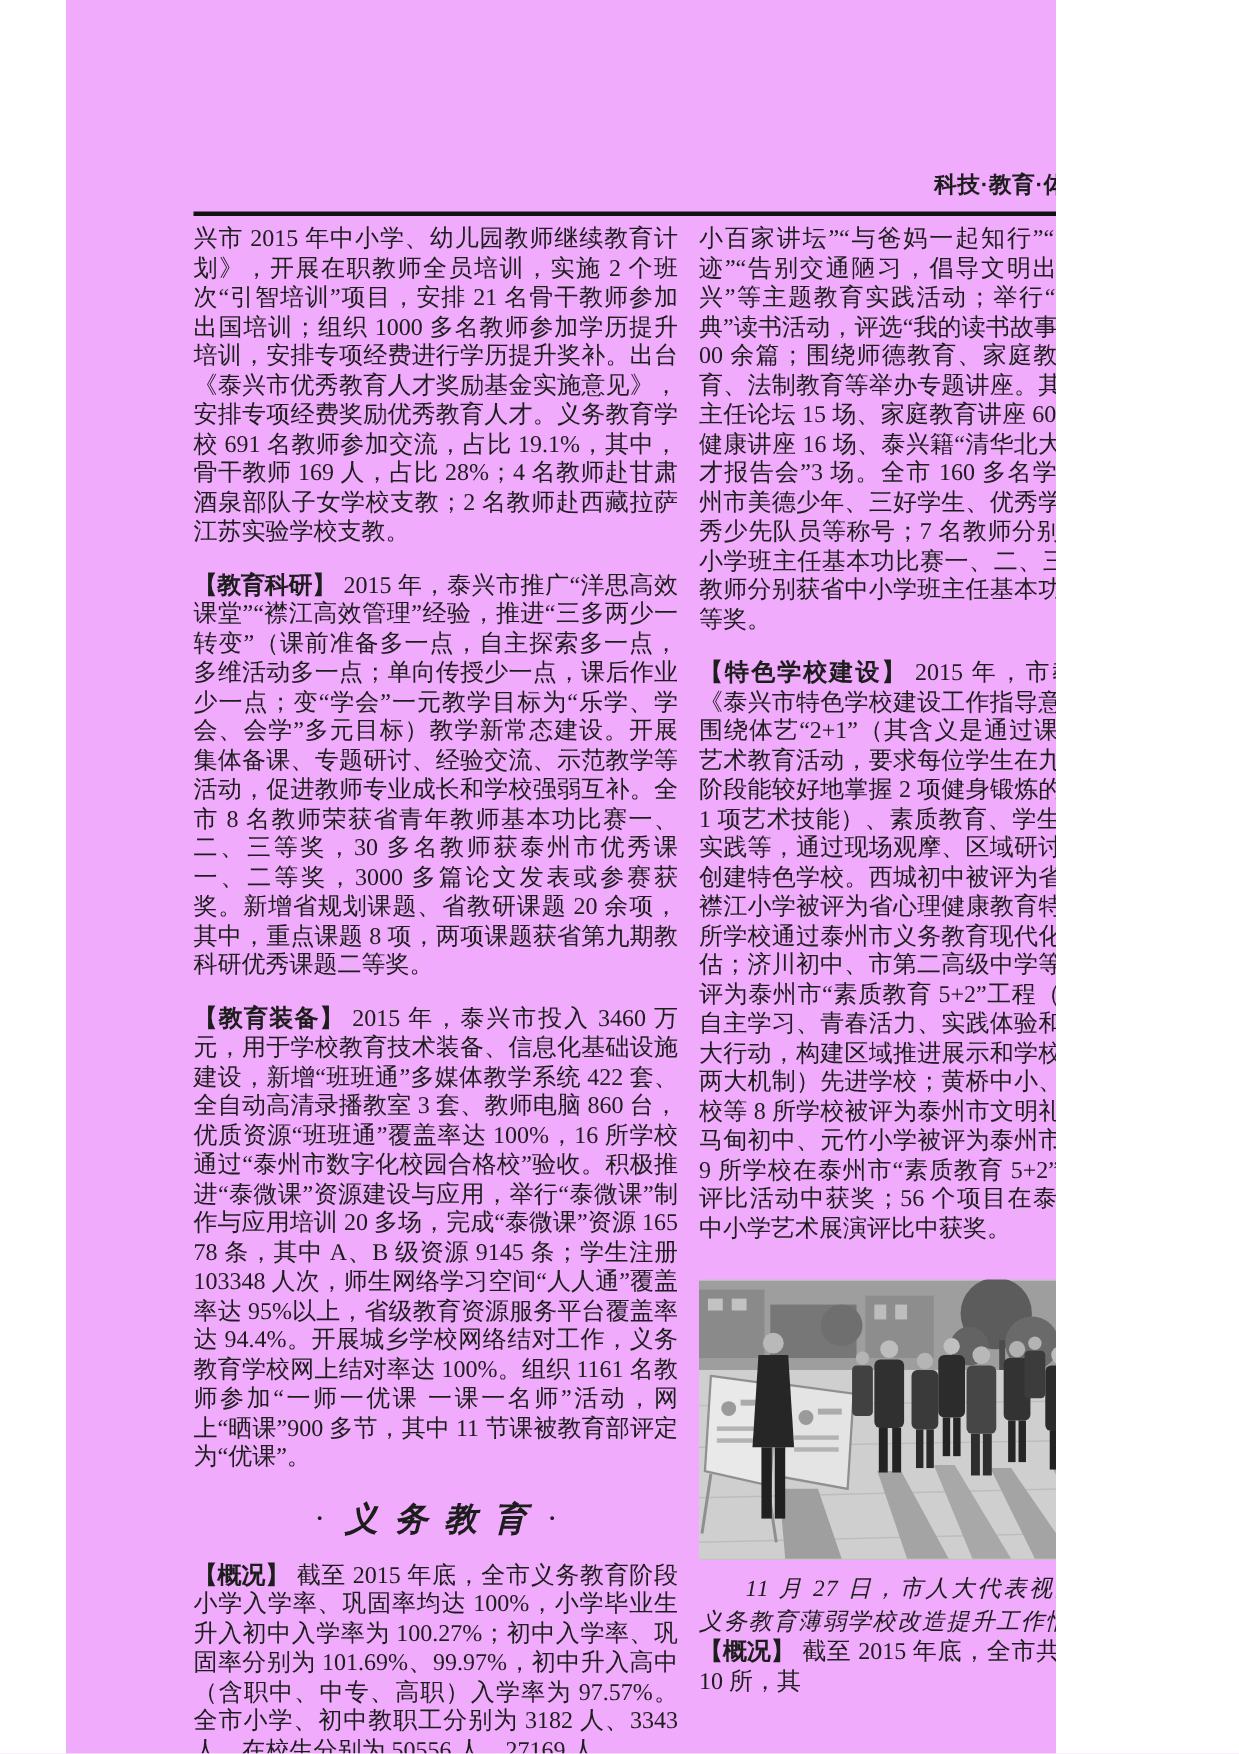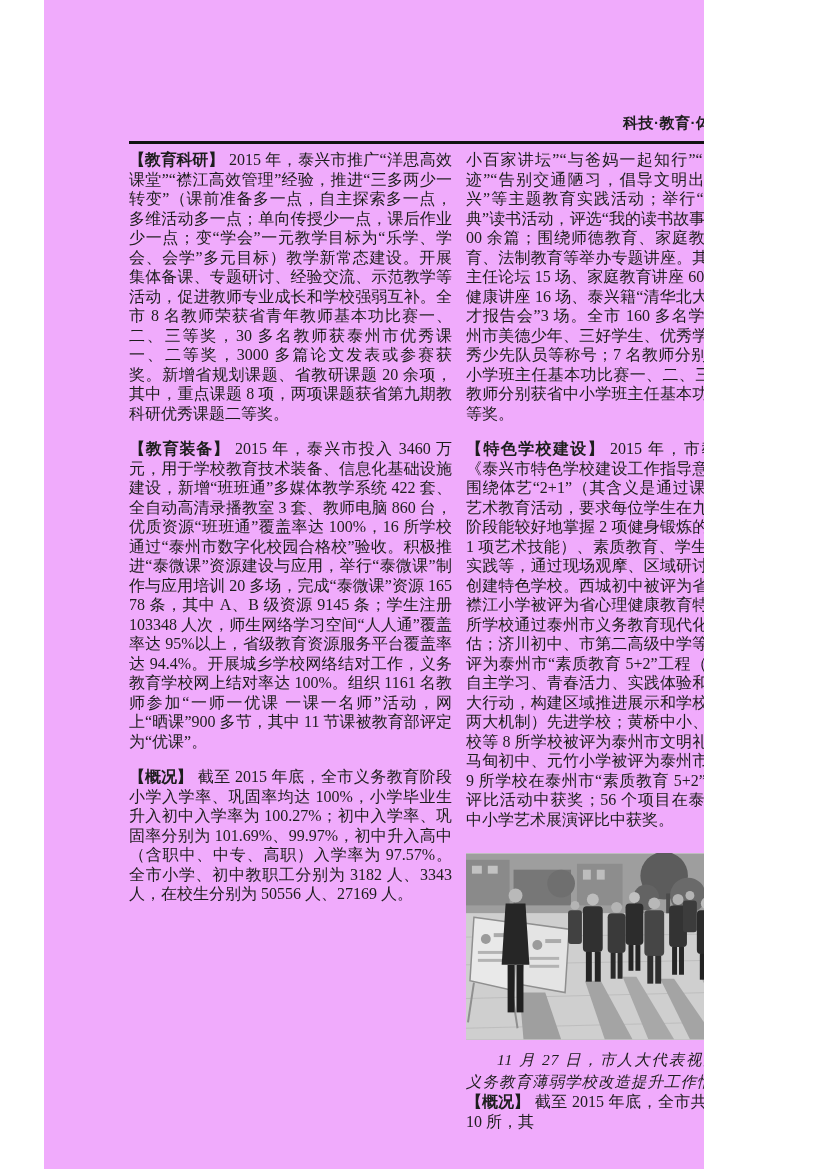--- a/index.html
+++ b/index.html
@@ -53,25 +53,27 @@
 <div class="page">
 
   <div class="running-head">
     <span class="rh-title">科技·教育·体育</span><span class="rh-dot">·</span><span class="rh-page">153</span><span class="rh-dot">·</span>
   </div>
   <div class="header-rule"></div>
 
   <main class="columns">
 
     <section class="col">
+      <p class="para"><span>兴市 2015 年中小学、幼儿园教师继续教育计划》，开展在职教师全员培训，实施 2 个班次“引智培训”项目，安排 21 名骨干教师参加出国培训；组织 1000 多名教师参加学历提升培训，安排专项经费进行学历提升奖补。出台《泰兴市优秀教育人才奖励基金实施意见》，安排专项经费奖励优秀教育人才。义务教育学校 691 名教师参加交流，占比 19.1%，其中，骨干教师 169 人，占比 28%；4 名教师赴甘肃酒泉部队子女学校支教；2 名教师赴西藏拉萨江苏实验学校支教。</span></p>
 
       <p class="para"><b class="plabel">【教育科研】</b><span>2015 年，泰兴市推广“洋思高效课堂”“襟江高效管理”经验，推进“三多两少一转变”（课前准备多一点，自主探索多一点，多维活动多一点；单向传授少一点，课后作业少一点；变“学会”一元教学目标为“乐学、学会、会学”多元目标）教学新常态建设。开展集体备课、专题研讨、经验交流、示范教学等活动，促进教师专业成长和学校强弱互补。全市 8 名教师荣获省青年教师基本功比赛一、二、三等奖，30 多名教师获泰州市优秀课一、二等奖，3000 多篇论文发表或参赛获奖。新增省规划课题、省教研课题 20 余项，其中，重点课题 8 项，两项课题获省第九期教科研优秀课题二等奖。</span></p>
 
       <p class="para"><b class="plabel">【教育装备】</b><span>2015 年，泰兴市投入 3460 万元，用于学校教育技术装备、信息化基础设施建设，新增“班班通”多媒体教学系统 422 套、全自动高清录播教室 3 套、教师电脑 860 台，优质资源“班班通”覆盖率达 100%，16 所学校通过“泰州市数字化校园合格校”验收。积极推进“泰微课”资源建设与应用，举行“泰微课”制作与应用培训 20 多场，完成“泰微课”资源 16578 条，其中 A、B 级资源 9145 条；学生注册 103348 人次，师生网络学习空间“人人通”覆盖率达 95%以上，省级教育资源服务平台覆盖率达 94.4%。开展城乡学校网络结对工作，义务教育学校网上结对率达 100%。组织 1161 名教师参加“一师一优课 一课一名师”活动，网上“晒课”900 多节，其中 11 节课被教育部评定为“优课”。</span></p>
 
+      <h2 class="sec-title"><span class="st-dot">·</span><span class="st-text">义务教育</span><span class="st-dot">·</span></h2>
 
       <p class="para"><b class="plabel">【概况】</b><span>截至 2015 年底，全市义务教育阶段小学入学率、巩固率均达 100%，小学毕业生升入初中入学率为 100.27%；初中入学率、巩固率分别为 101.69%、99.97%，初中升入高中（含职中、中专、高职）入学率为 97.57%。全市小学、初中教职工分别为 3182 人、3343 人，在校生分别为 50556 人、27169 人。</span></p>
 
     </section>
 
     <section class="col">
       <p class="para"><span>小百家讲坛”“与爸妈一起知行”“寻访红色足迹”“告别交通陋习，倡导文明出行”“法润泰兴”等主题教育实践活动；举行“师生同品经典”读书活动，评选“我的读书故事”优秀作品 300 余篇；围绕师德教育、家庭教育、科普教育、法制教育等举办专题讲座。其中，举办班主任论坛 15 场、家庭教育讲座 60 多场、心理健康讲座 16 场、泰兴籍“清华北大优秀学子成才报告会”3 场。全市 160 多名学生获省、泰州市美德少年、三好学生、优秀学生干部、优秀少先队员等称号；7 名教师分别获泰州市中小学班主任基本功比赛一、二、三等奖，3 名教师分别获省中小学班主任基本功比赛二、三等奖。</span></p>
 
       <p class="para"><b class="plabel">【特色学校建设】</b><span>2015 年，市教育局按照《泰兴市特色学校建设工作指导意见》要求，围绕体艺“2+1”（其含义是通过课内外体育和艺术教育活动，要求每位学生在九年义务教育阶段能较好地掌握 2 项健身锻炼的体育技能和 1 项艺术技能）、素质教育、学生社团、综合实践等，通过现场观摩、区域研讨、个别指导创建特色学校。西城初中被评为省绿色学校；襟江小学被评为省心理健康教育特色学校；23 所学校通过泰州市义务教育现代化学校创建评估；济川初中、市第二高级中学等 9 所学校被评为泰州市“素质教育 5+2”工程（主题德育、自主学习、青春活力、实践体验和未来素养五大行动，构建区域推进展示和学校微创新激励两大机制）先进学校；黄桥中小、滨江实验学校等 8 所学校被评为泰州市文明礼仪示范校；马甸初中、元竹小学被评为泰州市绿色学校；9 所学校在泰州市“素质教育 5+2”理论及成果评比活动中获奖；56 个项目在泰州市第五届中小学艺术展演评比中获奖。</span></p>
 

